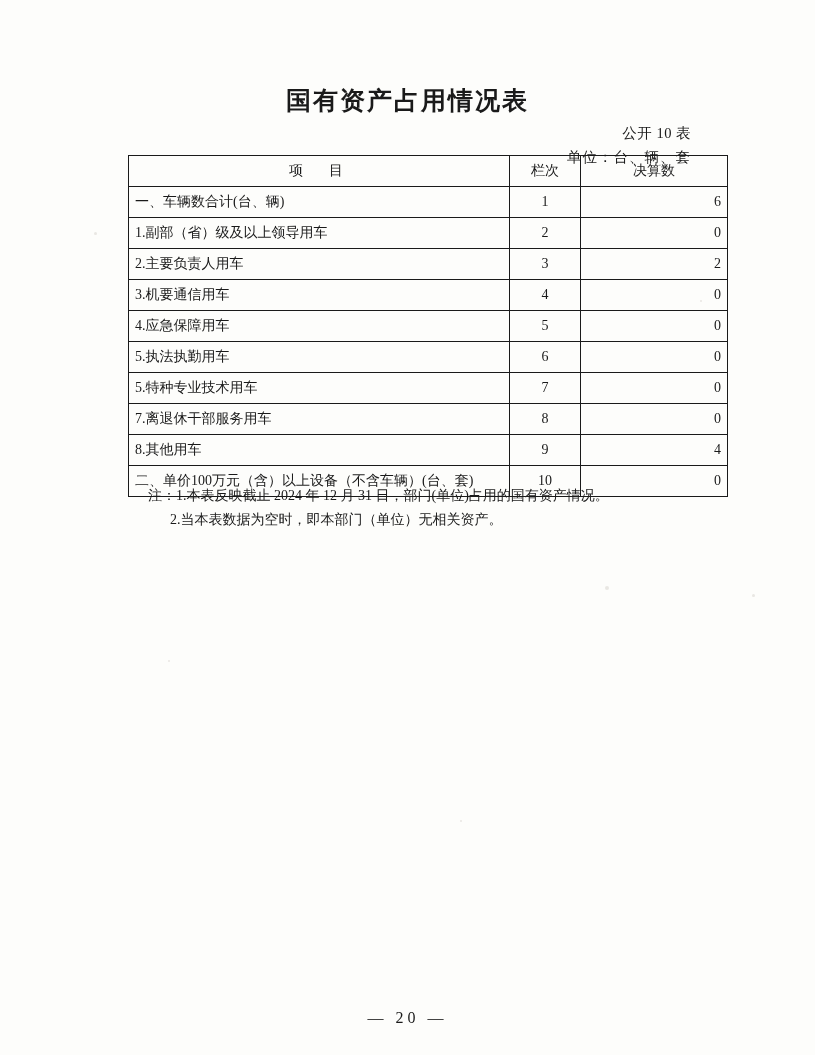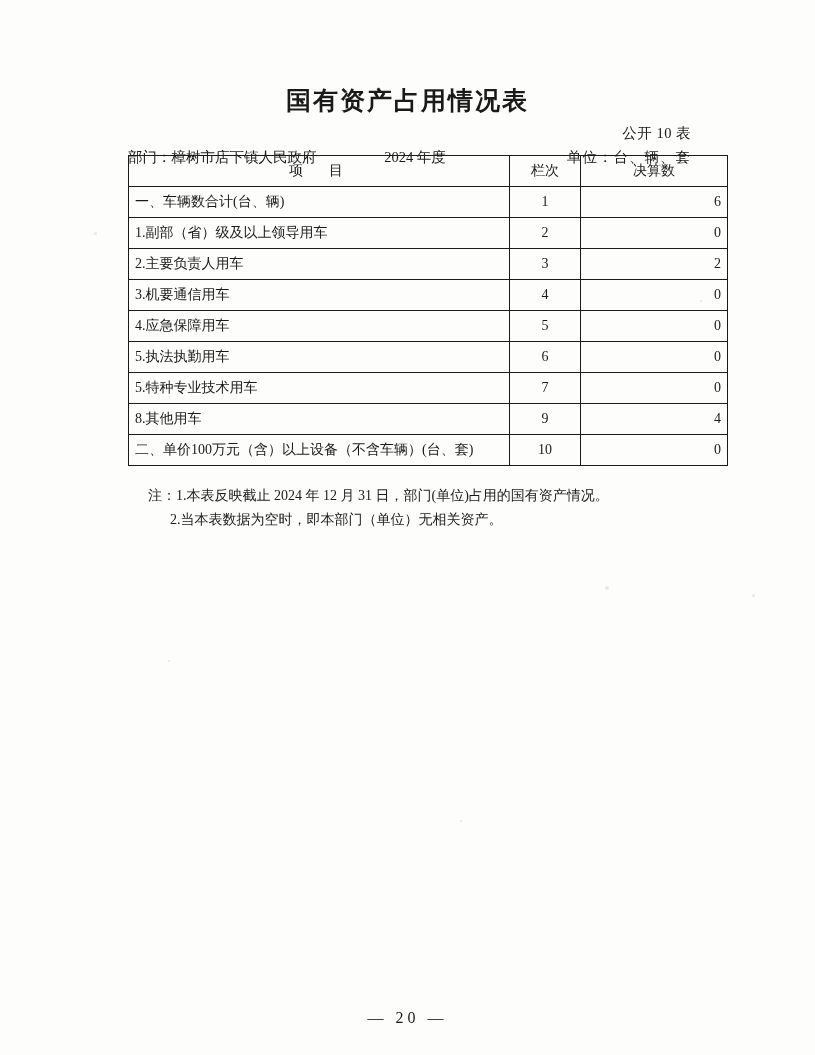--- a/index.html
+++ b/index.html
@@ -118,24 +118,20 @@
   <div class="speck" style="left:700px; top:300px; width:2px; height:2px;"></div>
   <div class="speck" style="left:605px; top:586px; width:4px; height:4px;"></div>
   <div class="speck" style="left:752px; top:594px; width:3px; height:3px;"></div>
   <div class="speck" style="left:168px; top:660px; width:2px; height:2px;"></div>
   <div class="speck" style="left:460px; top:820px; width:2px; height:2px;"></div>
 
   <div class="title">国有资产占用情况表</div>
 
   <div class="sheet-no">公开 10 表</div>
 
-  <div class="meta-row">
-    <span class="meta-dept">部门：樟树市店下镇人民政府</span>
-    <span class="meta-year">2024 年度</span>
-  </div>
 
   <div class="unit">单位：台、辆、套</div>
 
   <table class="main">
     <thead>
       <tr>
         <th class="h-item">项　目</th>
         <th class="h-col">栏次</th>
         <th class="h-num">决算数</th>
       </tr>
@@ -167,20 +163,25 @@
         <td class="c-num">0</td>
       </tr>
       <tr>
         <td class="c-item indent-1">5.执法执勤用车</td>
         <td class="c-col">6</td>
         <td class="c-num">0</td>
       </tr>
       <tr>
         <td class="c-item indent-1">5.特种专业技术用车</td>
         <td class="c-col">7</td>
+        <td class="c-num">0</td>
+      </tr>
+      <tr>
+        <td class="c-item indent-1">7.离退休干部服务用车</td>
+        <td class="c-col">8</td>
         <td class="c-num">0</td>
       </tr>
       <tr>
         <td class="c-item indent-1">8.其他用车</td>
         <td class="c-col">9</td>
         <td class="c-num">4</td>
       </tr>
       <tr>
         <td class="c-item indent-0">二、单价100万元（含）以上设备（不含车辆）(台、套)</td>
         <td class="c-col">10</td>

